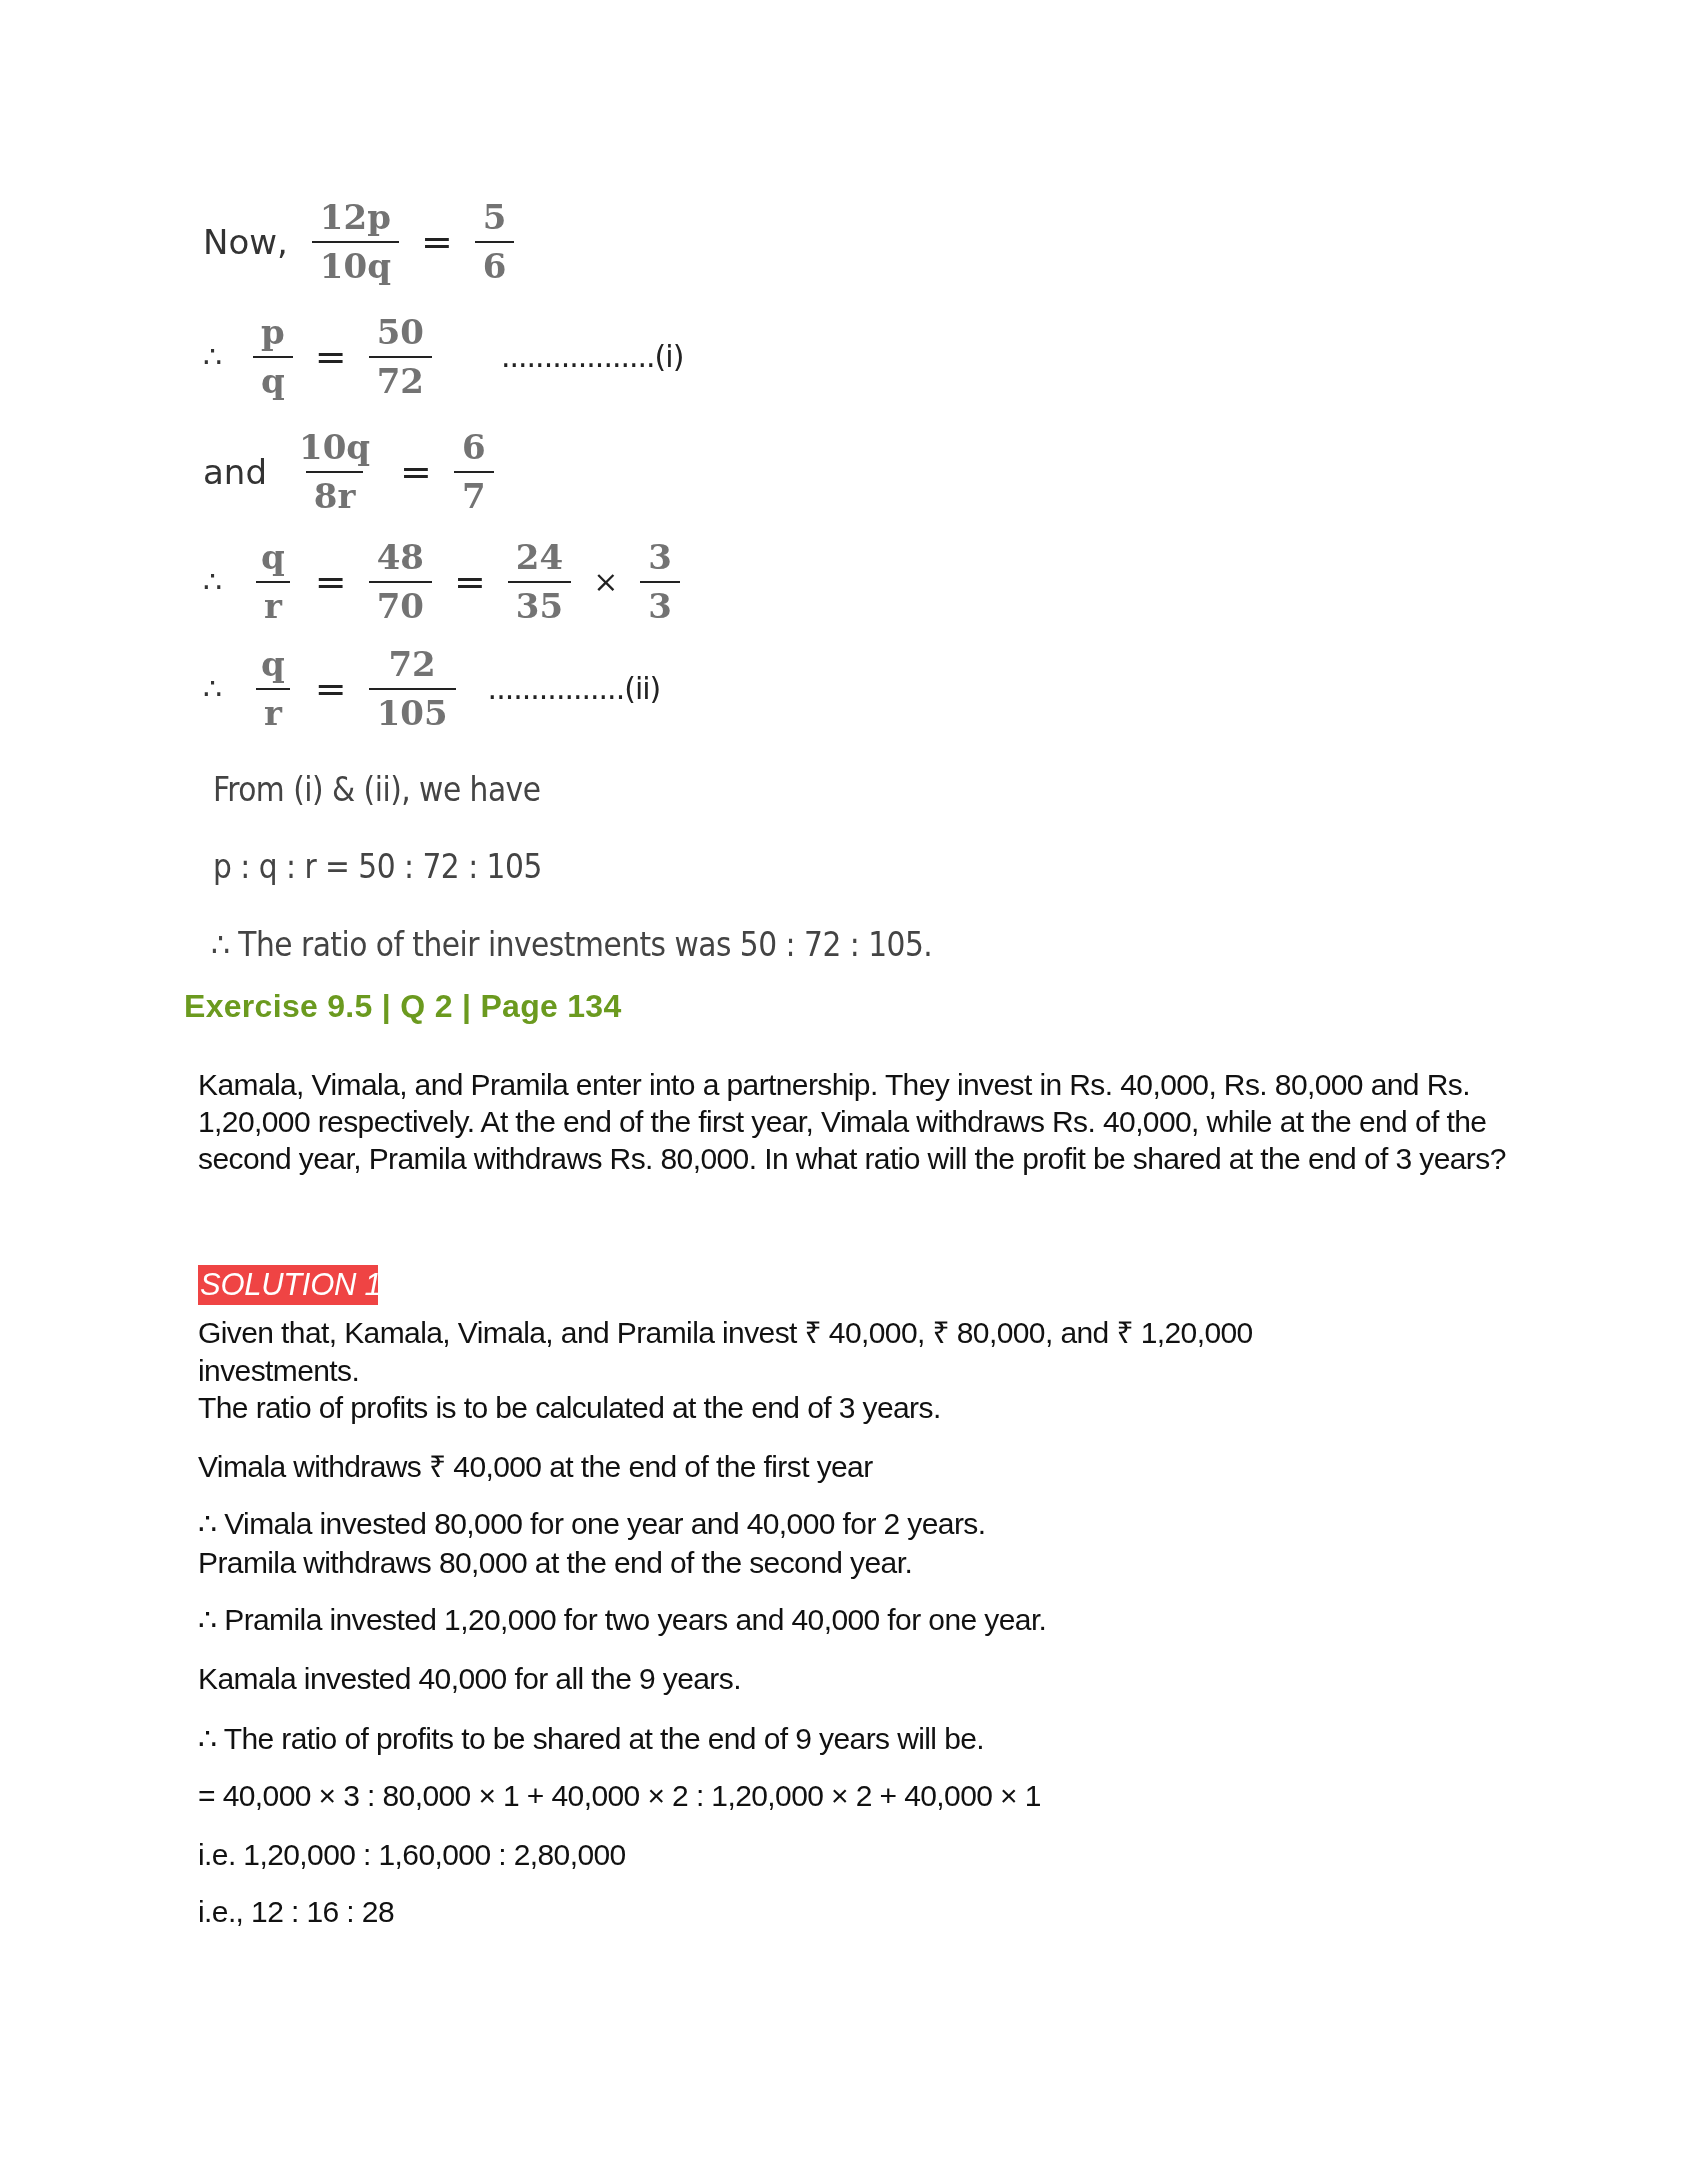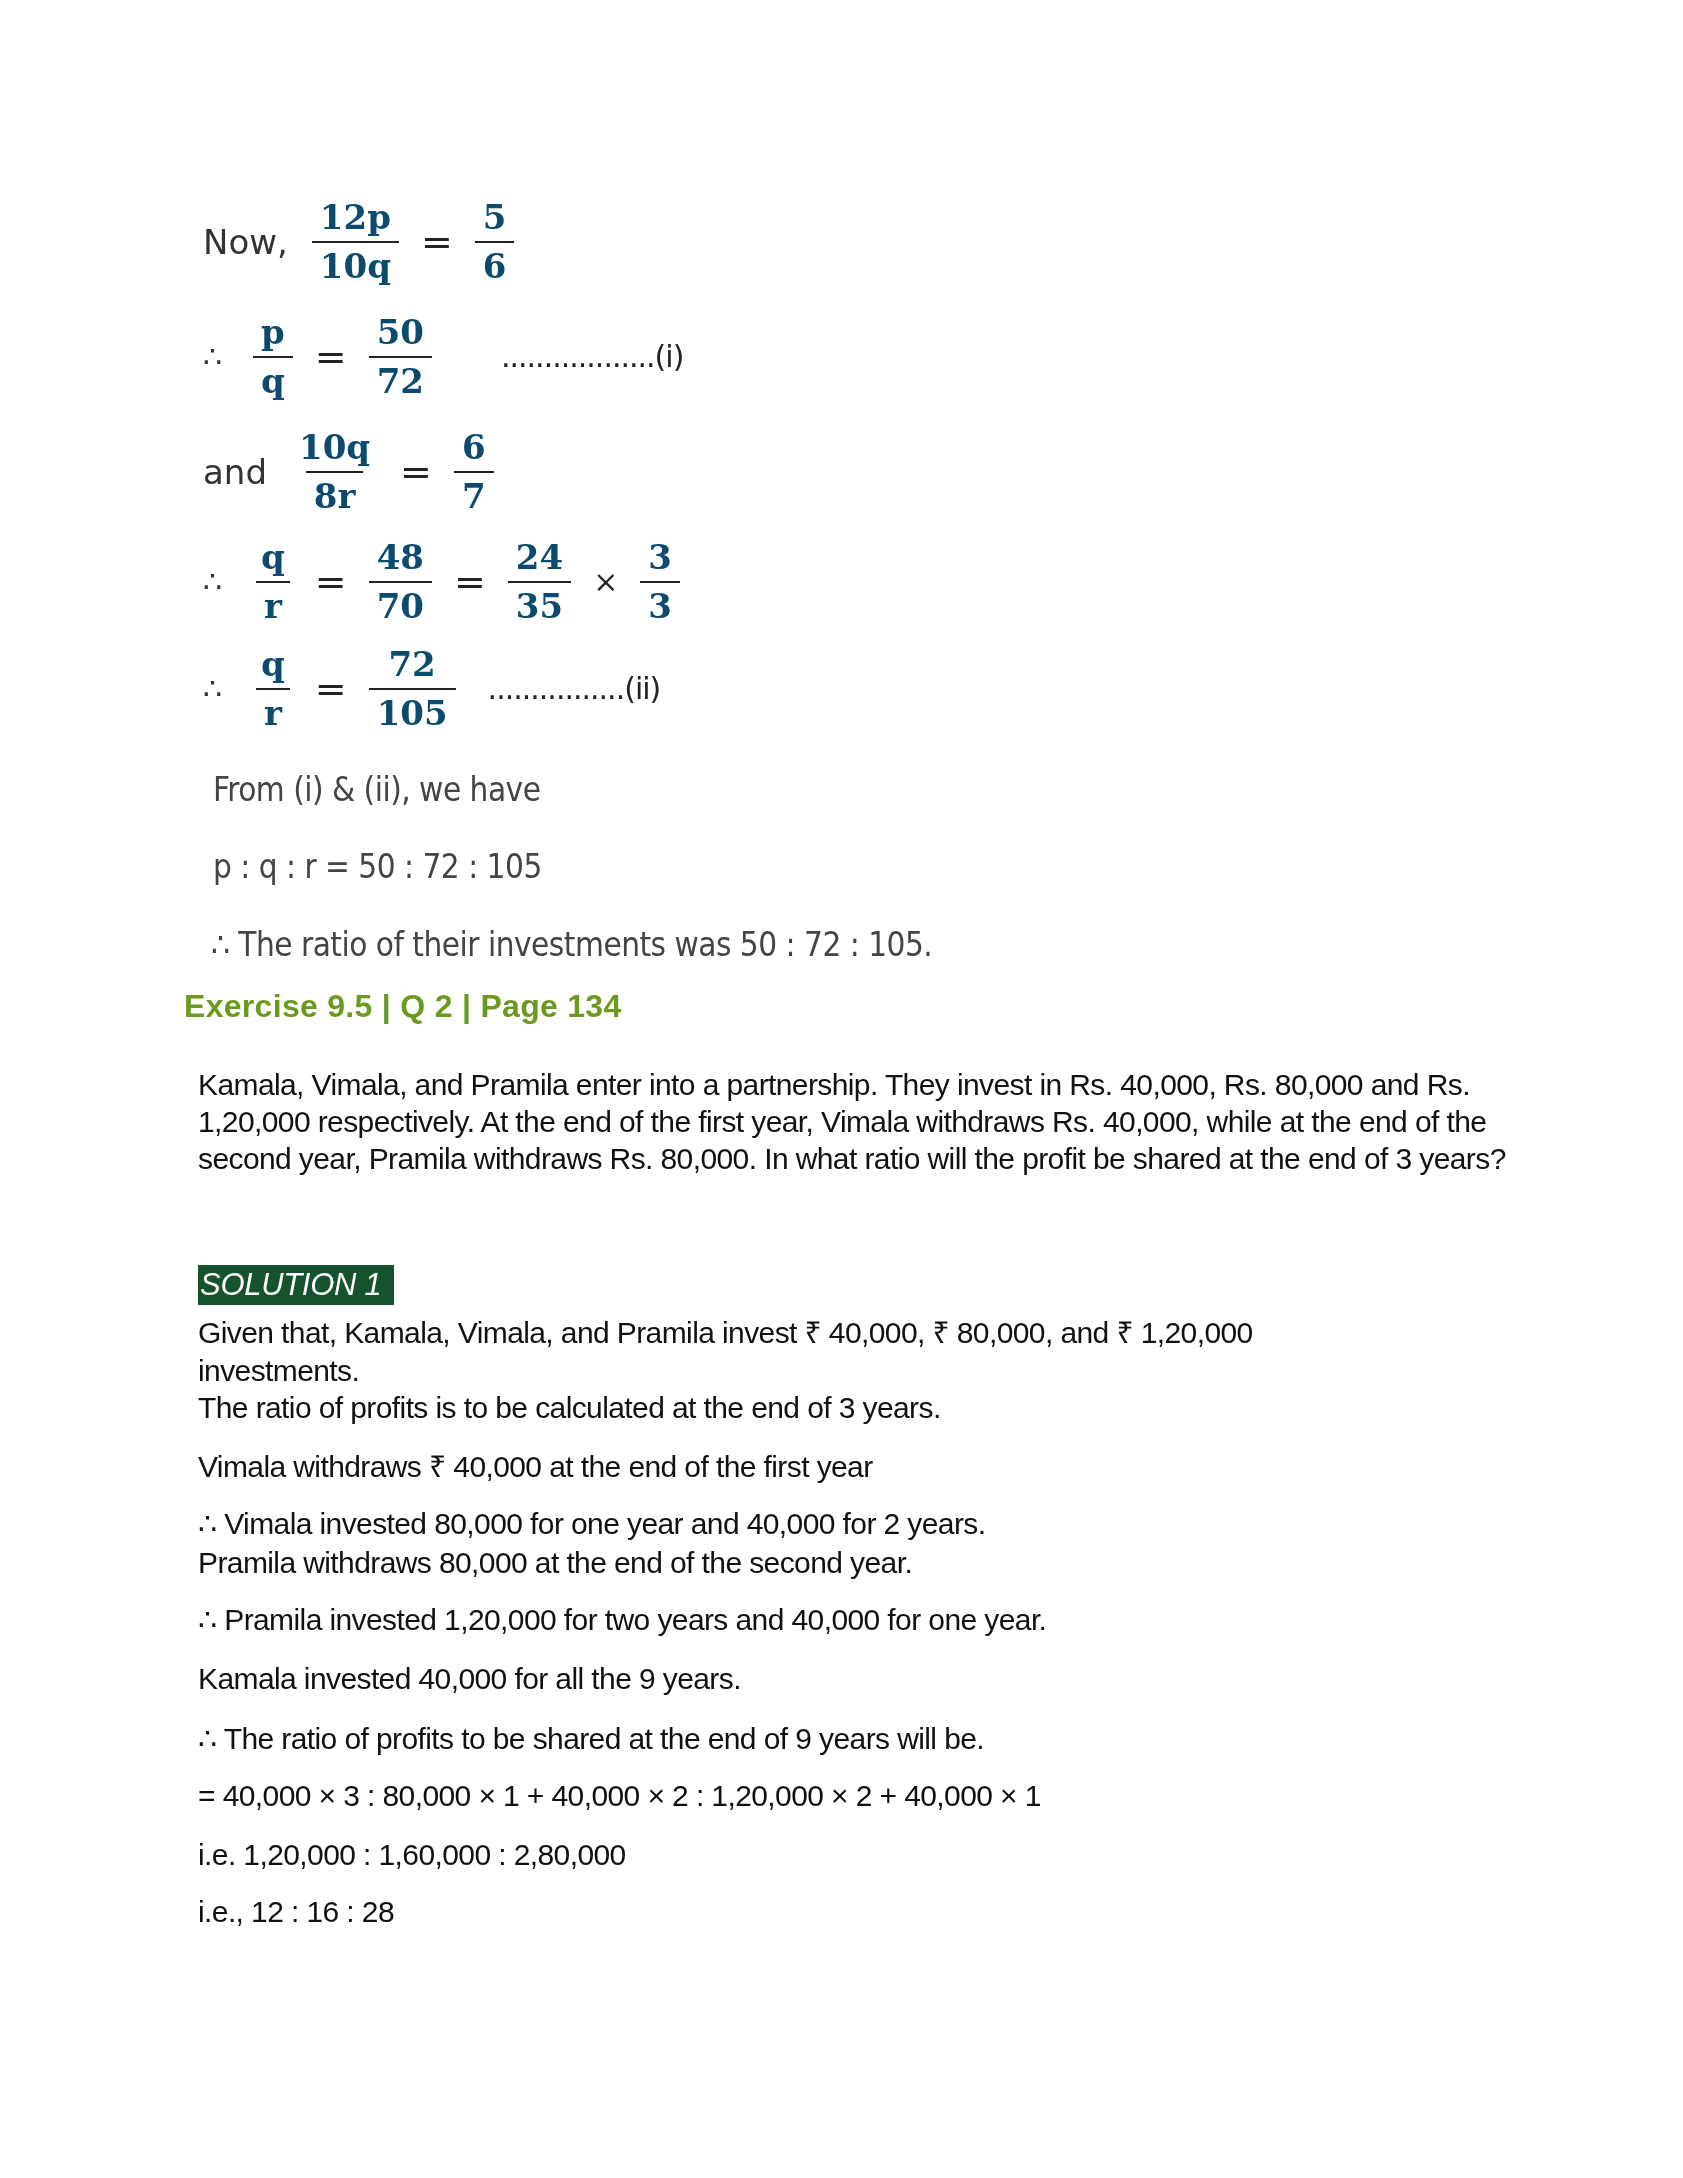--- a/index.html
+++ b/index.html
@@ -1,29 +1,29 @@
 <!DOCTYPE html>
 <html><head>
 <meta charset="utf-8">
 <style>
   html, body { margin:0; padding:0; background:#ffffff; }
   body { width:1683px; height:2178px; position:relative; overflow:hidden; color:#111; }
   .math-row { position:absolute; left:203px; display:flex; align-items:center; }
   .word { font-family:"DejaVu Sans", sans-serif; font-size:34px; color:#333; margin-right:14px; line-height:1; }
   .therefore { font-family:"DejaVu Serif", serif; font-size:30px; color:#333; width:40px; line-height:1; }
-  .frac { display:inline-flex; flex-direction:column; align-items:center; margin:0 10px; font-family:"DejaVu Serif", serif; font-size:34px; font-weight:bold; color:#0c4a6e; }
+  .frac { display:inline-flex; flex-direction:column; align-items:center; margin:0 10px; font-family:"DejaVu Serif", serif; font-size:34px; font-weight:bold; color:#737373; }
   .frac .num { padding:0 8px 4px 8px; line-height:1.15; }
   .frac .den { padding:4px 8px 0 8px; line-height:1.15; border-top:2.5px solid #222; }
   .op { font-family:"DejaVu Serif", serif; font-size:38px; color:#222; margin:0 12px; line-height:1; }
   .dots { font-family:"DejaVu Sans", sans-serif; font-size:30px; color:#222; margin-left:40px; letter-spacing:-1px; line-height:1; }
   .calibri { font-family:"DejaVu Sans Condensed","DejaVu Sans", sans-serif; font-size:33px; color:#444; position:absolute; left:205px; line-height:1; font-stretch:condensed; letter-spacing:-0.5px;margin-left:8px; }
   .exercise { position:absolute; left:184px; top:990px; font-family:"Liberation Sans", sans-serif; font-weight:bold; font-size:32px; color:#6b9a1f; line-height:1; letter-spacing:0.3px; }
   .para { position:absolute; left:198px; font-family:"Liberation Sans", sans-serif; font-size:30px; color:#111; line-height:37px; letter-spacing:-0.6px; width:1337px; }
   .line { position:absolute; left:198px; font-family:"Liberation Sans", sans-serif; font-size:30px; color:#111; line-height:1; letter-spacing:-0.6px; white-space:nowrap; }
-  .solution-badge { position:absolute; left:198px; top:1265px; height:40px; width:196px; background:#14532d; color:#ffffff; font-family:"Liberation Sans", sans-serif; font-style:italic; font-size:31px; line-height:40px; padding-left:2px; box-sizing:border-box; letter-spacing:-0.3px; white-space:nowrap; }
+  .solution-badge { position:absolute; left:198px; top:1265px; height:40px; width:180px; background:#ef4444; color:#ffffff; font-family:"Liberation Sans", sans-serif; font-style:italic; font-size:31px; line-height:40px; padding-left:2px; box-sizing:border-box; letter-spacing:-0.3px; white-space:nowrap; }
 </style>
 </head>
 <body>
 
 <div class="math-row" style="top:198px;">
   <span class="word">Now,</span>
   <span class="frac">
     <span class="num">12p</span>
     <span class="den">10q</span>
   </span>

